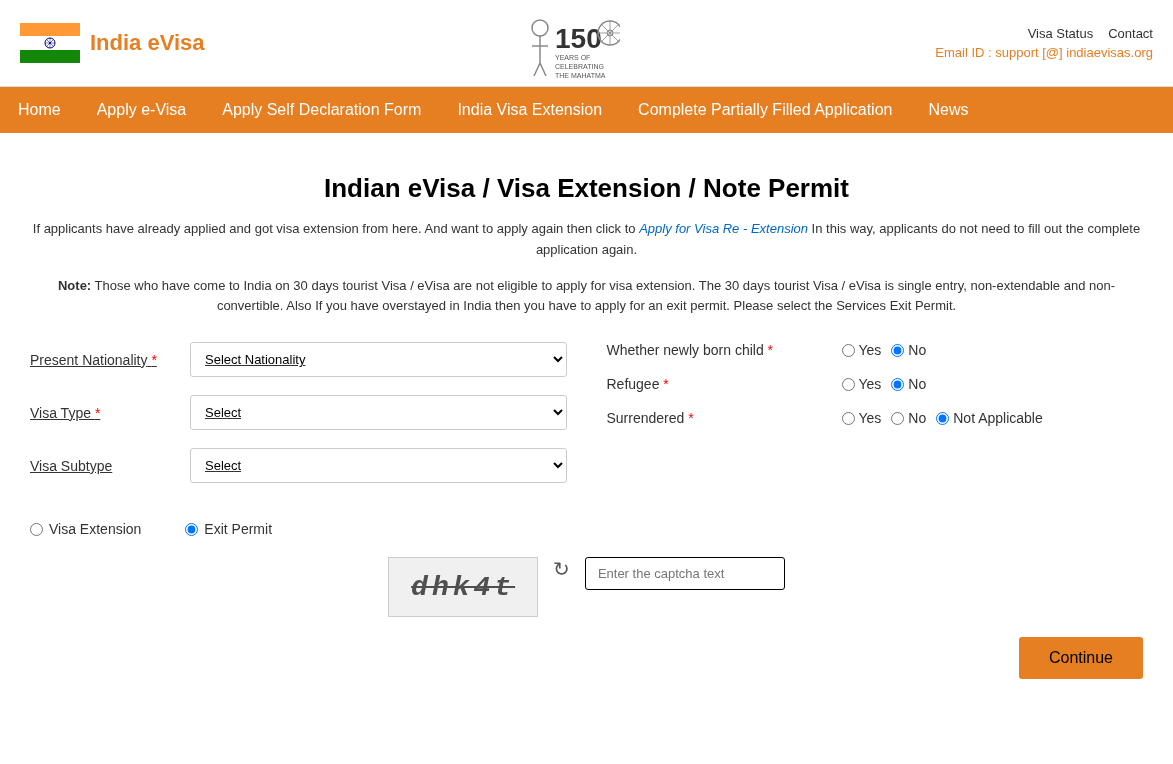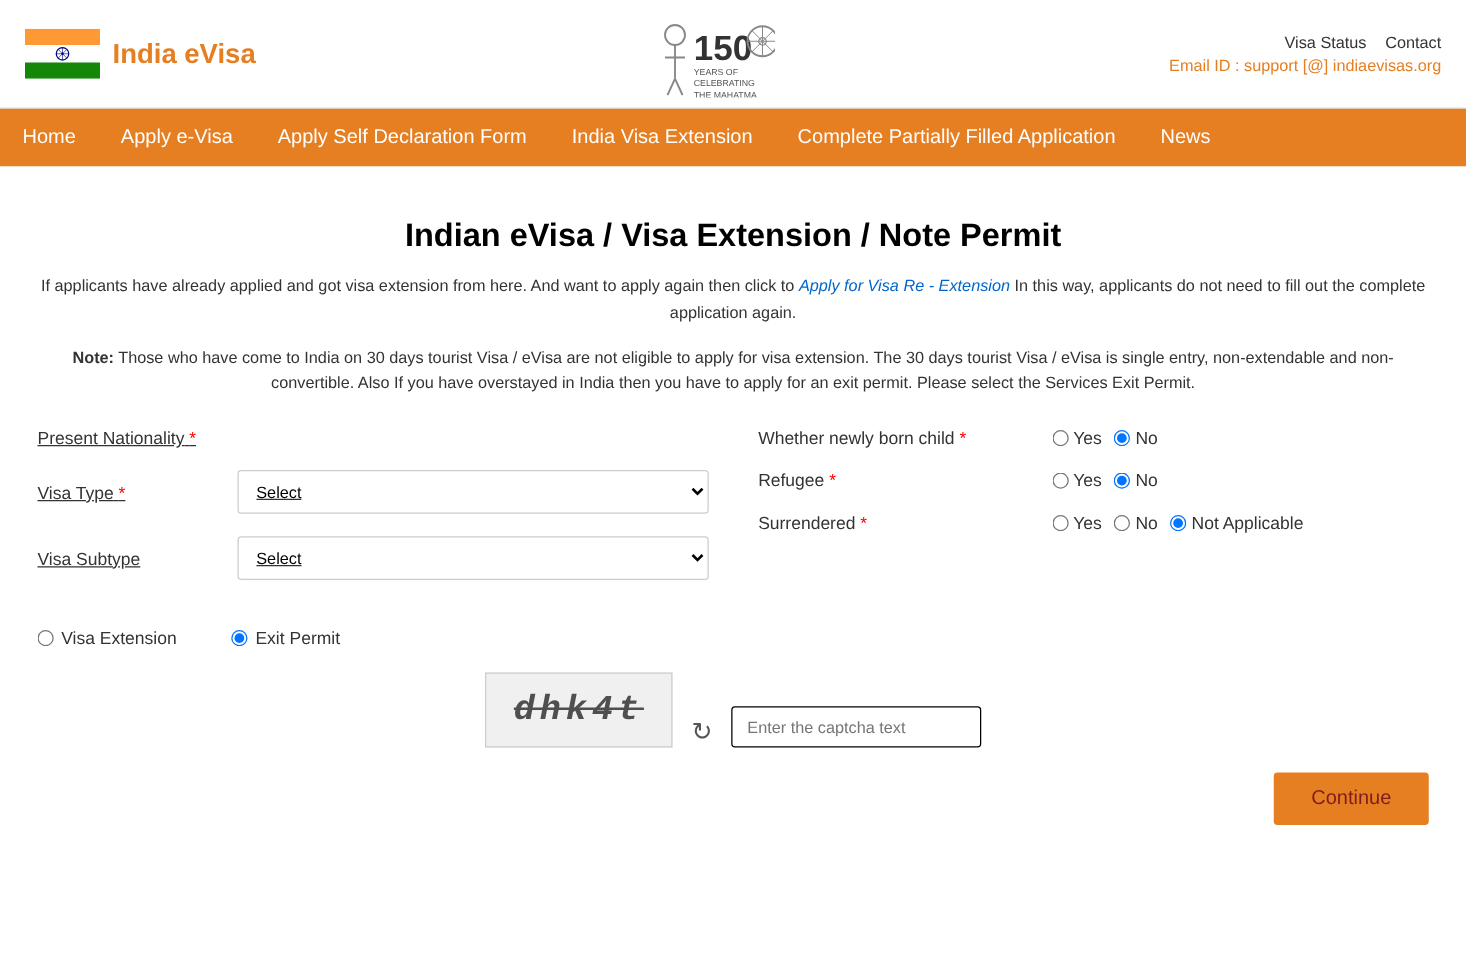--- a/index.html
+++ b/index.html
@@ -46,28 +46,28 @@
     .radio-option { display: flex; align-items: center; gap: 4px; font-size: 14px; }
     .radio-option input[type="radio"] { cursor: pointer; }
 
     
     .services-section { margin-bottom: 20px; }
     .services-label { font-size: 14px; color: #333; margin-bottom: 10px; }
     .services-options { display: flex; gap: 44px; align-items: center; }
     .service-option { display: flex; align-items: center; gap: 6px; font-size: 14px; }
 
     
-    .captcha-section { display: flex; align-items: flex-end; justify-content: center; gap: 15px; margin-bottom: 20px; }
+    .captcha-section { display: flex; align-items: flex-start; justify-content: center; gap: 15px; margin-bottom: 20px; }
     .captcha-img { width: 150px; height: 60px; background: #f0f0f0; border: 1px solid #ccc; display: flex; align-items: center; justify-content: center; font-size: 28px; font-weight: bold; color: #333; font-family: 'Courier New', monospace; letter-spacing: 4px; }
     .captcha-refresh { font-size: 20px; cursor: pointer; color: #555; }
     .captcha-input { width: 200px; padding: 8px 12px; border: 1px solid #000000; border-radius: 3px; font-size: 13px; color: #999; }
 
     
     .button-row { display: flex; justify-content: flex-end; margin-top: 10px; }
-    .continue-btn { background: #e67e22; color: #7f1d1d; border: none; padding: 12px 30px; font-size: 16px; cursor: pointer; border-radius: 3px; }
+    .continue-btn { background: #e67e22; color: #000000; border: none; padding: 12px 30px; font-size: 16px; cursor: pointer; border-radius: 3px; }
   </style>
 </head>
 <body>
 
 <div class="top-bar">
   <div class="logo-area">
 
     <svg width="60" height="40" viewBox="0 0 60 40">
 
       <rect x="0" y="0" width="60" height="13" fill="#FF9933"></rect>
@@ -156,20 +156,23 @@
     <span>Those who have come to India on 30 days tourist Visa / eVisa are not eligible to apply for visa extension. The 30 days tourist Visa / eVisa is single entry, non-extendable and non-convertible. Also If you have overstayed in India then you have to apply for an exit permit. Please select the Services Exit Permit.</span>
   </p>
 
   <div class="form-grid">
 
     <div class="form-left">
       <div class="form-row">
         <label class="form-label">
           <span>Present Nationality</span> <span class="required">*</span>
         </label>
+        <select class="form-select">
+          <option value="">Select Nationality</option>
+        </select>
       </div>
 
       <div class="form-row">
         <label class="form-label">
           <span>Visa Type</span> <span class="required">*</span>
         </label>
         <select class="form-select">
           <option value="">Select</option>
         </select>
       </div>

